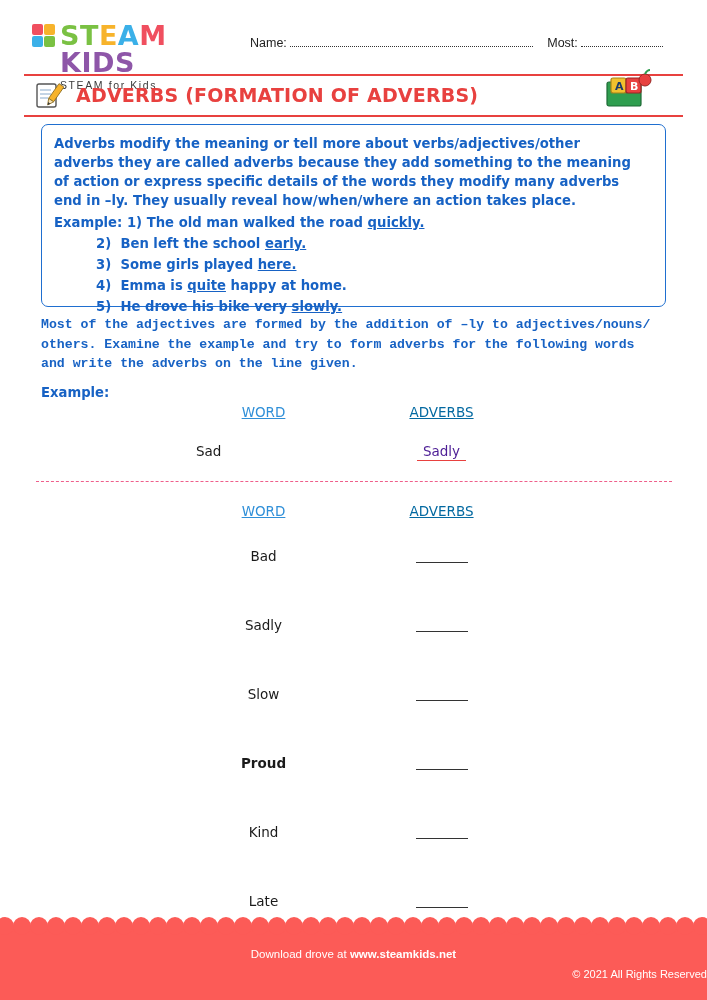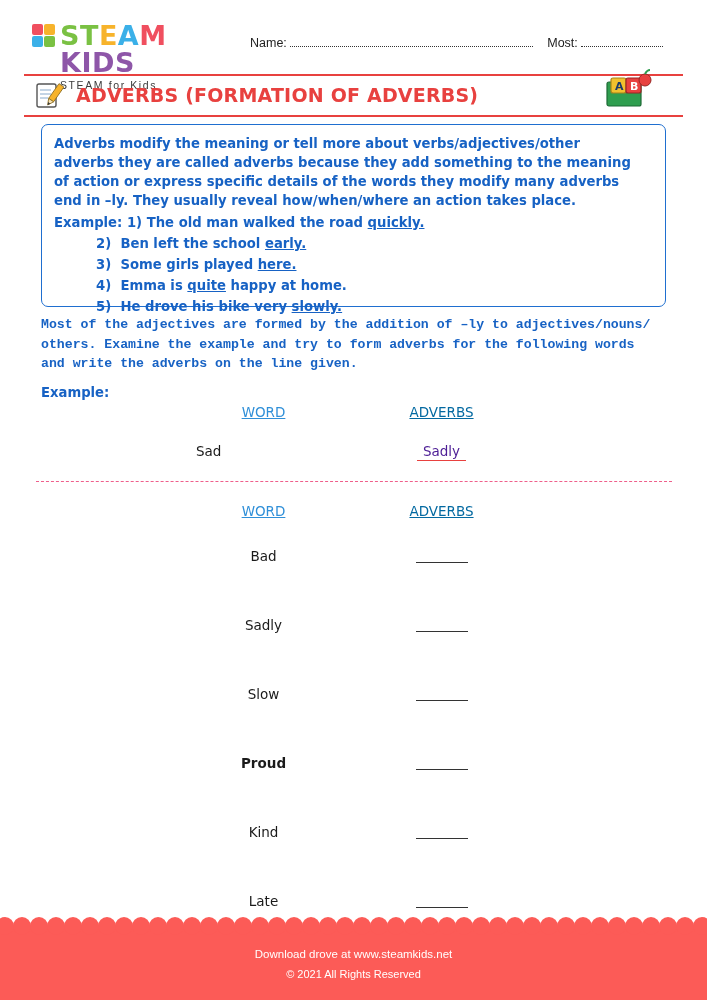--- a/index.html
+++ b/index.html
@@ -304,26 +304,27 @@
     height: 18px;
     border-radius: 50%;
     background: #fc5b57;
   }
   .footer-line1 {
     position: absolute;
     top: 22px;
     width: 707px;
     font-size: 11.5px;
   }
-  .footer-line1 b { font-weight: normal; }
+  .footer-line1 b { font-weight: bold; }
   .footer-line2 {
     position: absolute;
     top: 42px;
     width: 707px;
     font-size: 11px;
+    text-align: right;
   }
 </style>
 </head>
 <body>
 
 <div class="page">
 
   <div class="header">
     <div class="logo-block">
       <div class="logo-squares">

